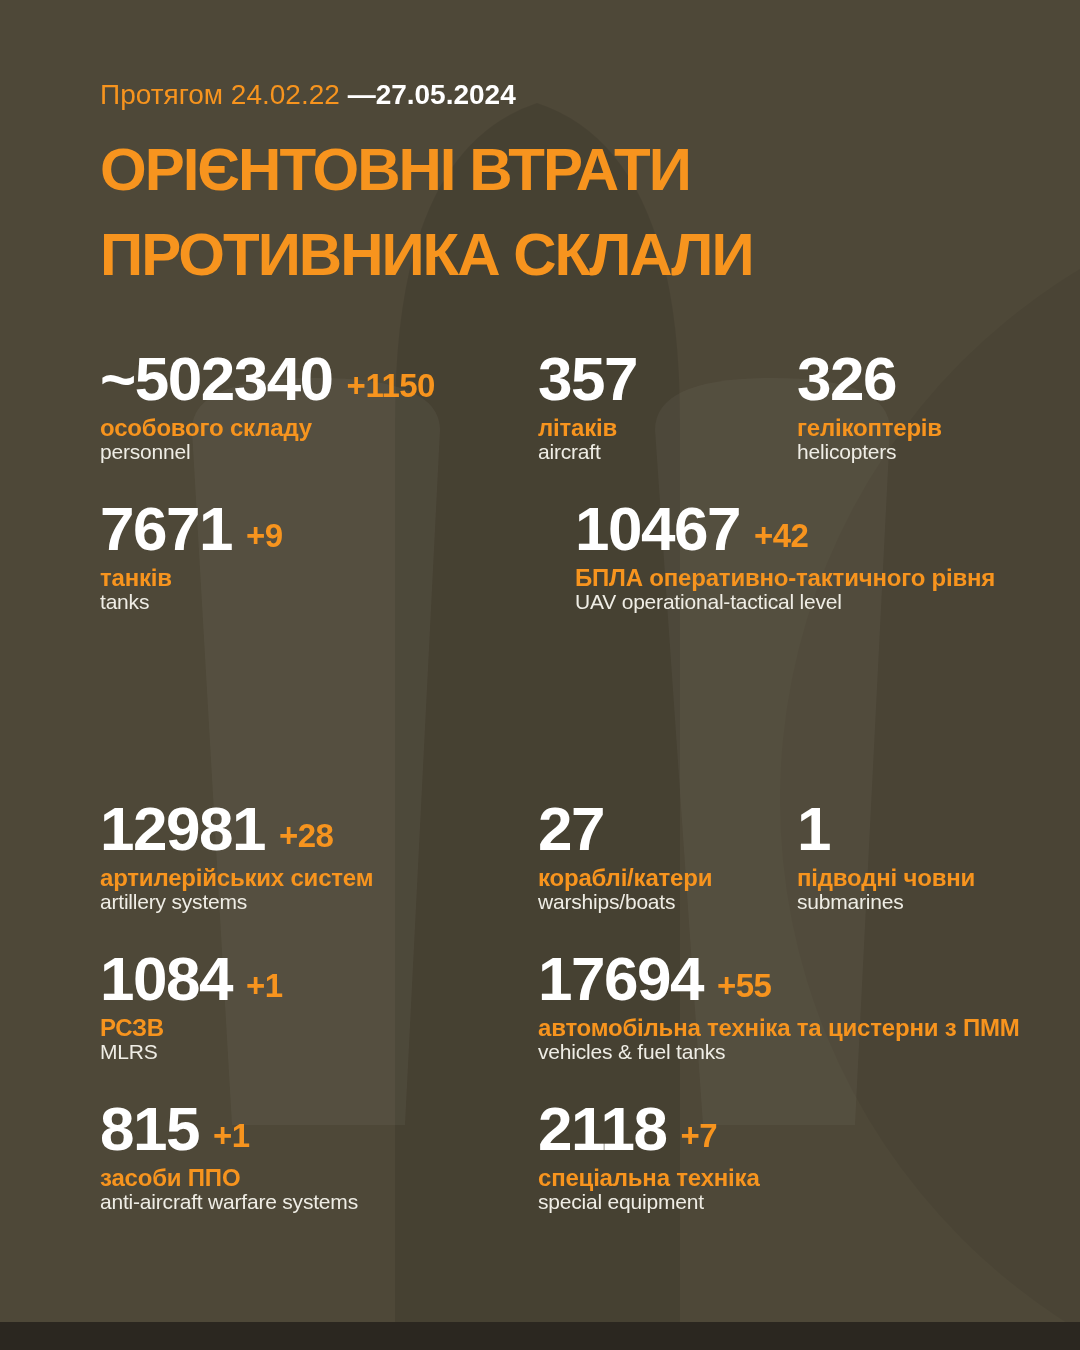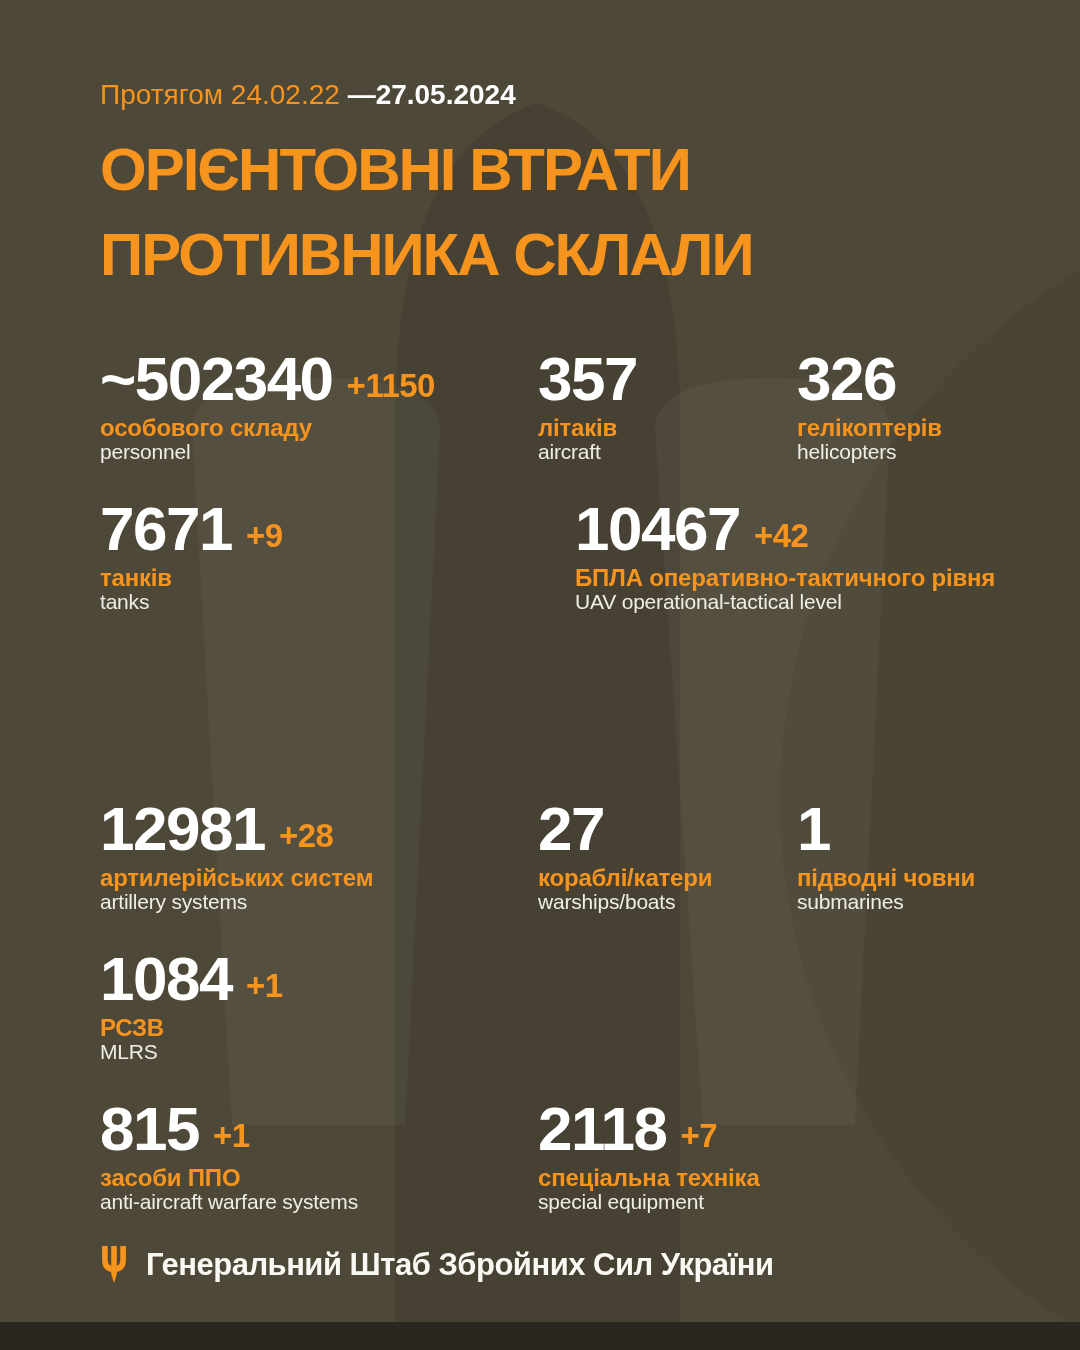--- a/index.html
+++ b/index.html
@@ -178,41 +178,41 @@
 
   <div class="stat" id="s10">
     <div class="num-line">
         <span class="num">1084</span>
         <span class="delta">+1</span>
       </div>
     <div class="ua">РСЗВ</div>
     <div class="en">MLRS</div>
   </div>
 
+  <div class="stat" id="s11">
+    <div class="num-line">
+        <span class="num">17694</span>
+        <span class="delta">+55</span>
+      </div>
+    <div class="ua">автомобільна техніка та цистерни з ПММ</div>
+    <div class="en">vehicles &amp; fuel tanks</div>
+  </div>
 
   <div class="stat" id="s12">
     <div class="num-line">
         <span class="num">815</span>
         <span class="delta">+1</span>
       </div>
     <div class="ua">засоби ППО</div>
     <div class="en">anti-aircraft warfare systems</div>
   </div>
 
   <div class="stat" id="s13">
     <div class="num-line">
         <span class="num">2118</span>
         <span class="delta">+7</span>
       </div>
     <div class="ua">спеціальна техніка</div>
     <div class="en">special equipment</div>
   </div>
 
-  <div class="footer">
-    <svg class="trident" width="28" height="38" viewBox="0 0 40 54" fill="#f7941e">
-      <path d="M3,0 H11 V20 C11,25 13,27.5 16.5,28.2 V37 C8.5,36 3,30 3,21 Z"></path>
-      <path d="M29,0 H37 V21 C37,30 31.5,36 23.5,37 V28.2 C27,27.5 29,25 29,20 Z"></path>
-      <path d="M16,0 H24 V40 L20,53 L16,40 Z"></path>
-    </svg>
-    <span class="footer-text">Генеральний Штаб Збройних Сил України</span>
-  </div>
 
 </div>
 
 </body></html>

